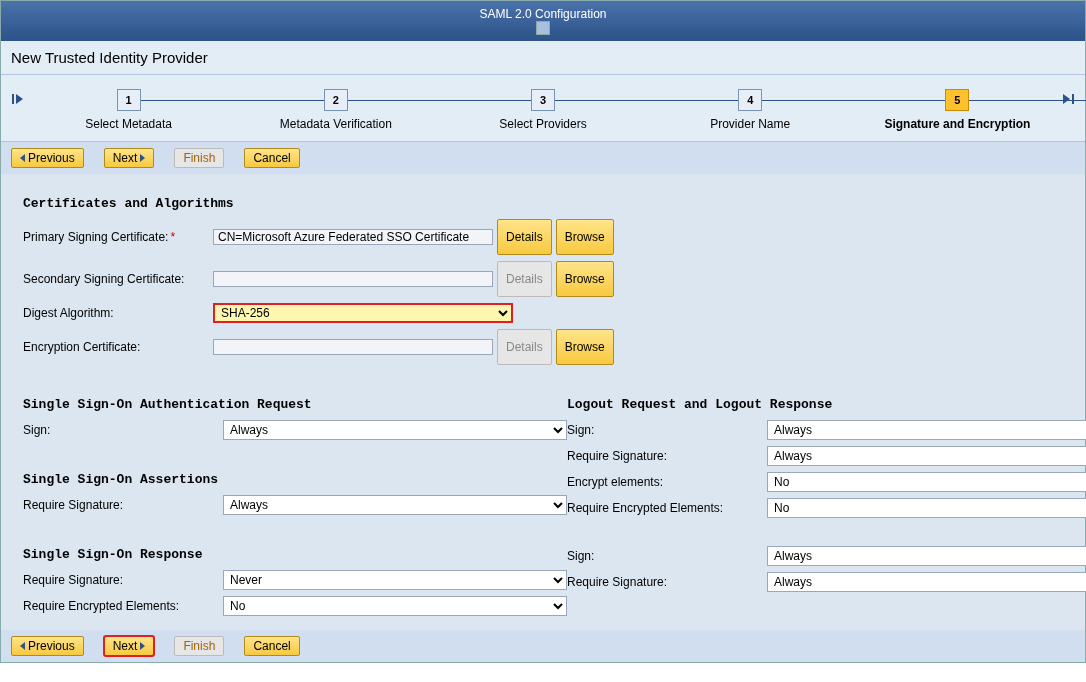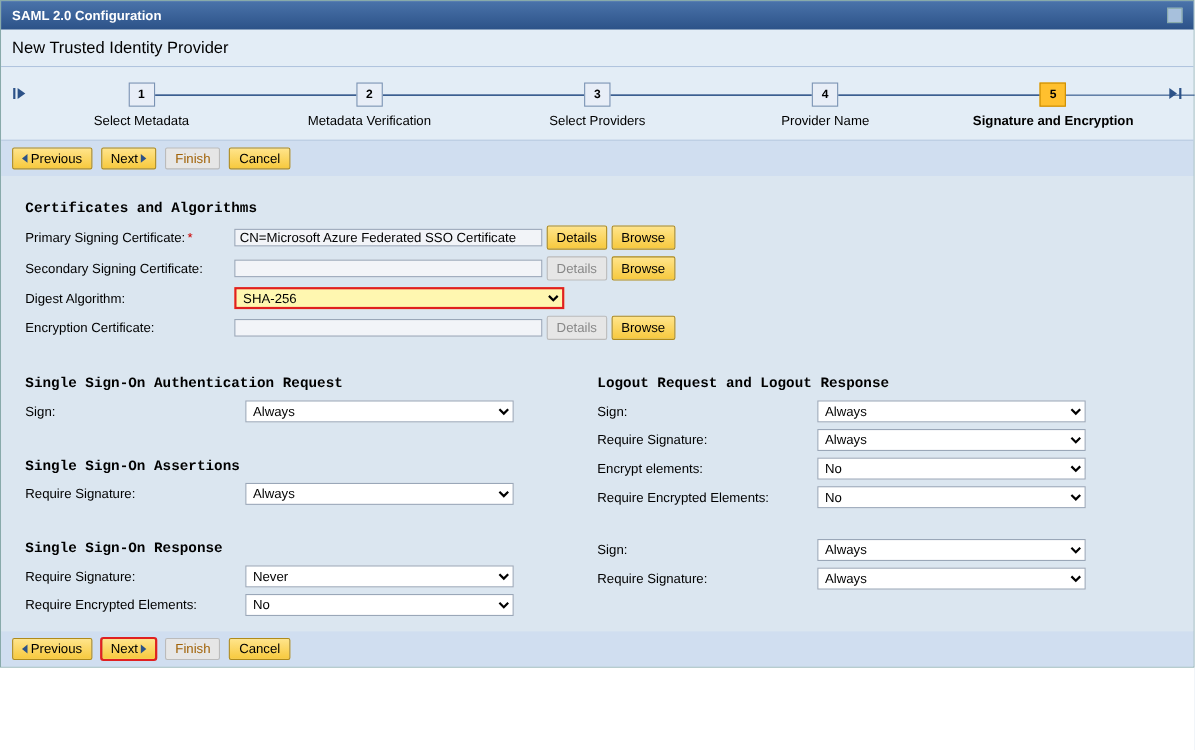--- a/index.html
+++ b/index.html
@@ -1,48 +1,48 @@
 <!DOCTYPE html>
 <html><head>
 <meta charset="utf-8">
 <style>
 * { box-sizing: border-box; margin: 0; padding: 0; }
 body { font-family: Arial, Helvetica, sans-serif; font-size: 12px; background: #fff; color: #000; width:1086px; }
 .panel { border: 1px solid #8aa; background: #dbe6f0; }
-.title-bar { background: linear-gradient(#4a73aa, #2c5288); color: #fff; font-weight: bold; padding: 6px 10px; display: flex; justify-content: space-between; align-items:center;}
+.title-bar { background: linear-gradient(#4a73aa, #2c5288); color: #fff; font-weight: normal; padding: 6px 10px; display: flex; justify-content: space-between; align-items:center;flex-direction:column;}
 .title-bar .icon-btn { width:14px; height:14px; border:1px solid #8aa; background:#a7c0dc;}
 .subheader { background: #e3edf6; padding: 8px 10px; font-size: 15px; font-weight: normal; border-bottom: 1px solid #b0c4de; }
 .wizard { background: #e3edf6; padding: 14px 10px 10px; display: flex; align-items: flex-start; border-bottom:1px solid #b0c4de;}
 .wstart, .wend { color:#2c5288; font-size:14px; padding-top:3px;}
 .wstart svg, .wend svg { display:block; }
 .step { flex:1; display:flex; flex-direction:column; align-items:center; position:relative; }
 .step .box { width:24px; height:22px; border:1px solid #7a93b3; background:#e8eef7; display:flex; align-items:center; justify-content:center; font-size:11px; font-weight:bold; margin-bottom:6px; }
 .step.active .box { background:#ffc02e; border-color:#c98b00;}
 .step .label { font-size:12px; text-align:center; }
 .step.active .label { font-weight:bold; }
 .line { position:absolute; top:11px; width:100%; height:1px; background:#2c5288; z-index:0;}
 .line-l { left:-50%; } .line-r { right:-50%; }
 .step .box { position:relative; z-index:1;}
-.btn-row { background:#d0def0; padding:6px 10px; display:flex; gap:8px; align-items:flex-start;}
+.btn-row { background:#d0def0; padding:6px 10px; display:flex; gap:20px; align-items:flex-start;}
 .btn { background: linear-gradient(#ffe48a,#f7c93e); border:1px solid #b08b1a; padding:2px 8px; font-size:12px; cursor:pointer; display:inline-flex; align-items:center; gap:3px; border-radius:2px;}
 .btn.disabled { background:#e6e6e6; border-color:#bbb; color:#a16207;}
 .btn .tri-l, .btn .tri-r { width:0;height:0;border-top:4px solid transparent;border-bottom:4px solid transparent;}
 .btn .tri-l{border-right:5px solid #2c5288;}
 .btn .tri-r{border-left:5px solid #2c5288;}
 .btn.highlight { outline:2px solid #e02020; outline-offset:-1px;}
 .content { background:#dbe6f0; padding:18px 22px 8px; }
 .section-title { font-weight:bold; font-size:13px; margin:4px 0 8px;font-family:Liberation Mono, monospace; }
 .form-row { display:flex; align-items:center; margin-bottom:6px; }
 .form-label { width:190px; text-align:left; padding-right:6px; font-size:12px;}
 .req { color:#c00; margin-left:2px;}
 .txt-input { width:280px; height:16px; border:1px solid #9aa7b8; background:#f2f4f8; padding:1px 4px; font-size:12px;}
 .sel { width:300px; height:20px; border:1px solid #9aa7b8; background:#fff; font-size:12px; padding:0 2px;}
-.sel.wide{width:244px;}
+.sel.wide{width:344px;}
 .sel.hl { border:2px solid #e02020; background:#fff7b0;}
-.small-btn { background: linear-gradient(#ffe48a,#f7c93e); border:1px solid #b08b1a; padding:1px 8px; font-size:12px; cursor:pointer; border-radius:2px; margin-left:4px; height:22px;}
+.small-btn { background: linear-gradient(#ffe48a,#f7c93e); border:1px solid #b08b1a; padding:1px 8px; font-size:12px; cursor:pointer; border-radius:2px; margin-left:4px; height:36px;}
 .small-btn.disabled { background:#e6e6e6; border-color:#bbb; color:#888;}
 .two-col { display:flex; margin-top:28px;}
 .col { flex:1; }
 .col .form-row .form-label { width:200px;}
 .spacer { height:22px;}
 </style>
 </head>
 <body>
 
 <div class="panel">

